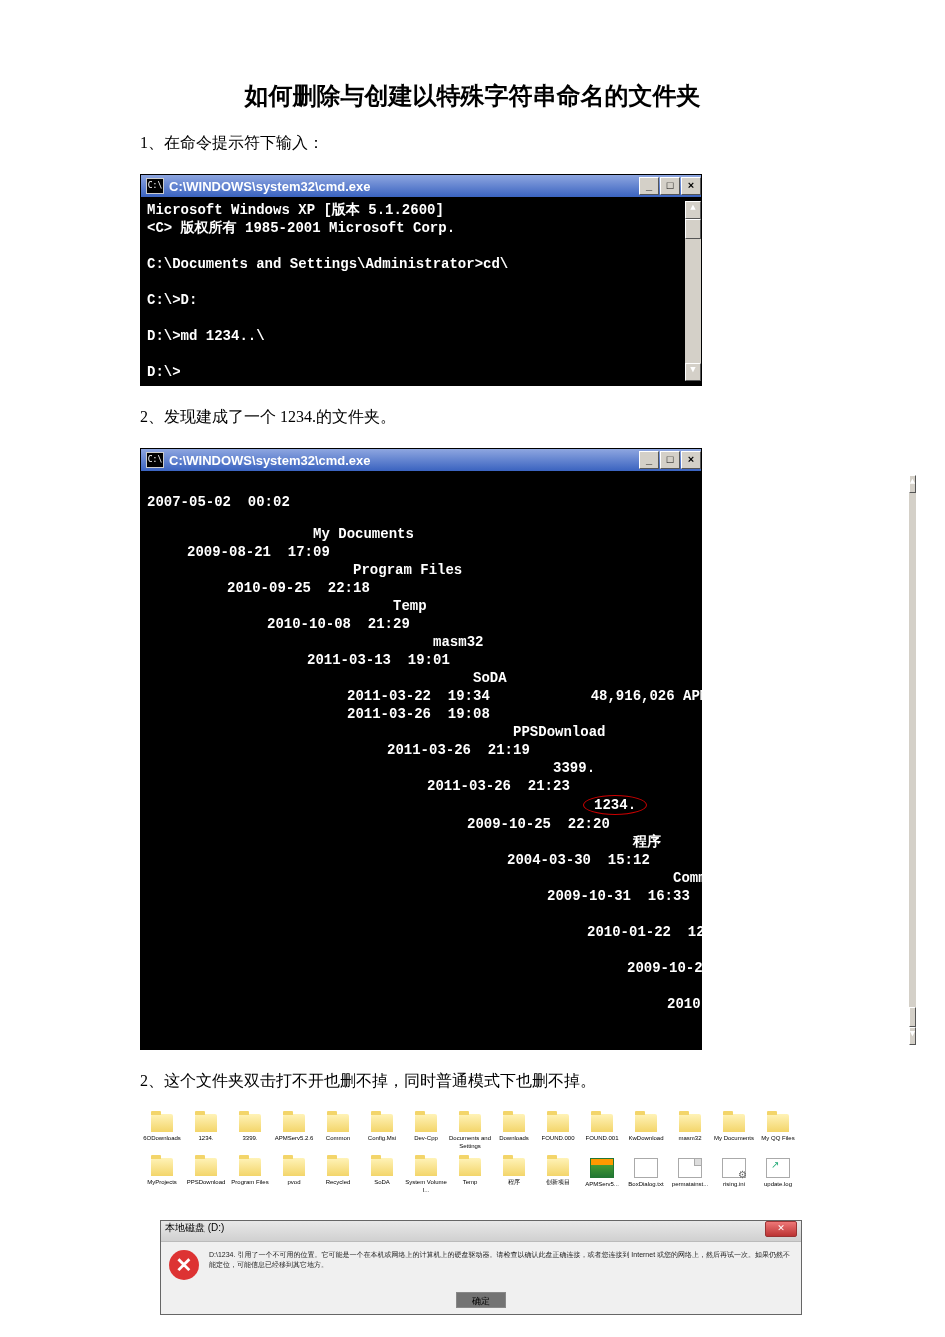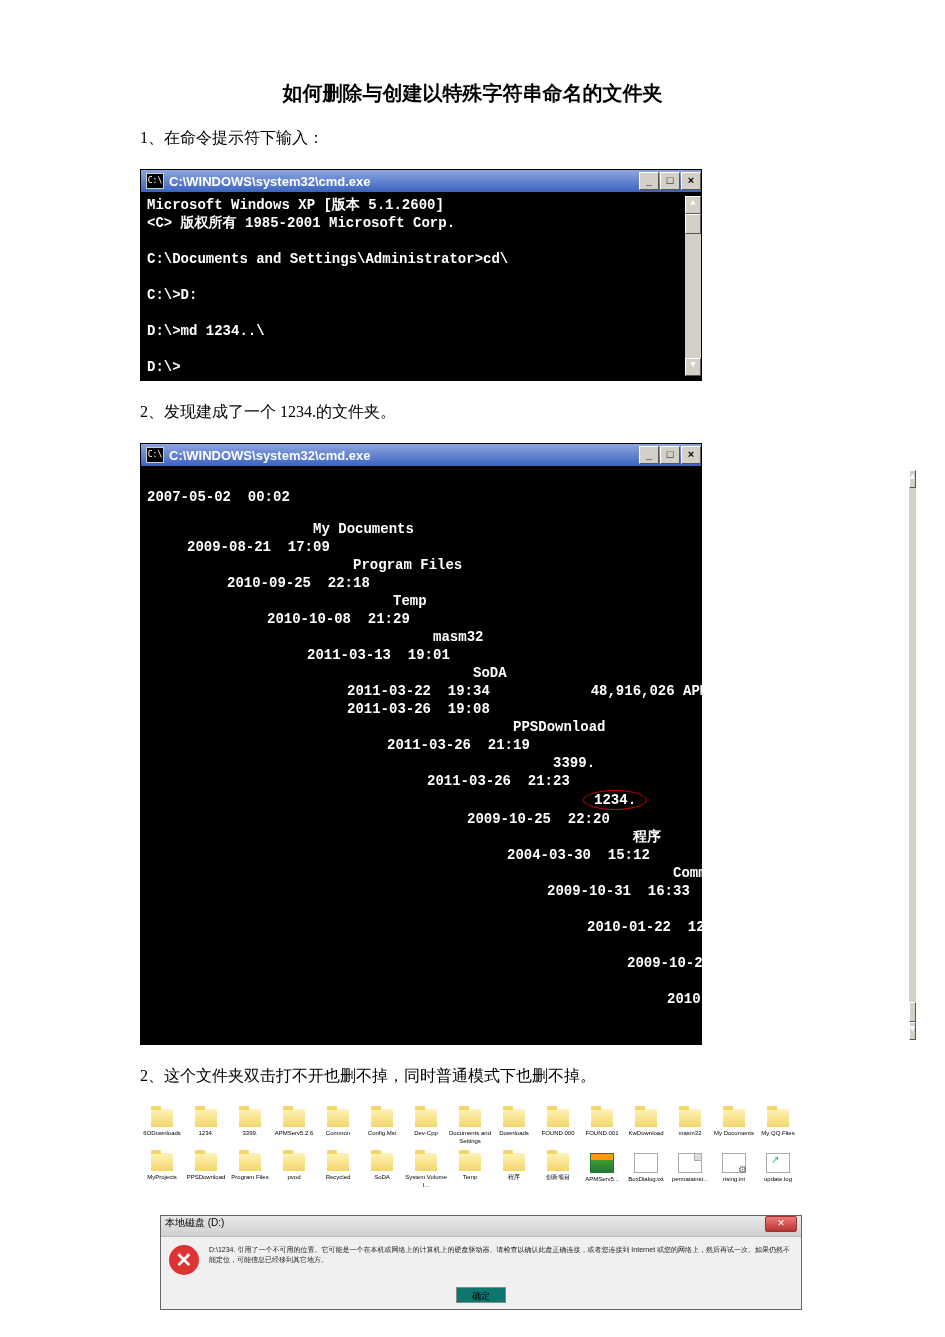--- a/index.html
+++ b/index.html
@@ -11,21 +11,21 @@
   }
   .page {
     width: 945px;
     margin: 0 auto;
     padding: 80px 140px 60px 140px;
     box-sizing: border-box;
   }
   h1.title {
     text-align: center;
     font-family: "SimHei", "黑体", sans-serif;
-    font-size: 20px;
+    font-size: 24px;
     font-weight: bold;
     margin: 0 0 18px 0;
   }
   .para {
     font-size: 16px;
     line-height: 22px;
     margin: 20px 0;
   }
   
   .cmd-window {
@@ -165,21 +165,21 @@
   .err-icon{
     width:30px;height:30px;border-radius:50%;
     background:#d33;color:#fff;font-weight:bold;
     font-size:20px;text-align:center;line-height:30px;
     flex-shrink:0;margin-right:10px;
   }
   .err-text{font-size:7px;line-height:10px;color:#222;}
   .err-footer{text-align:center;padding:2px 0 6px;}
   .err-ok{
     display:inline-block;width:50px;height:16px;
-    border:1px solid #888;background:#0f766e;
+    border:1px solid #888;background:#737373;
     font-size:9px;line-height:14px;
   }
 </style>
 </head>
 <body>
 
 <div class="page">
 
   <h1 class="title">如何删除与创建以特殊字符串命名的文件夹</h1>
 

